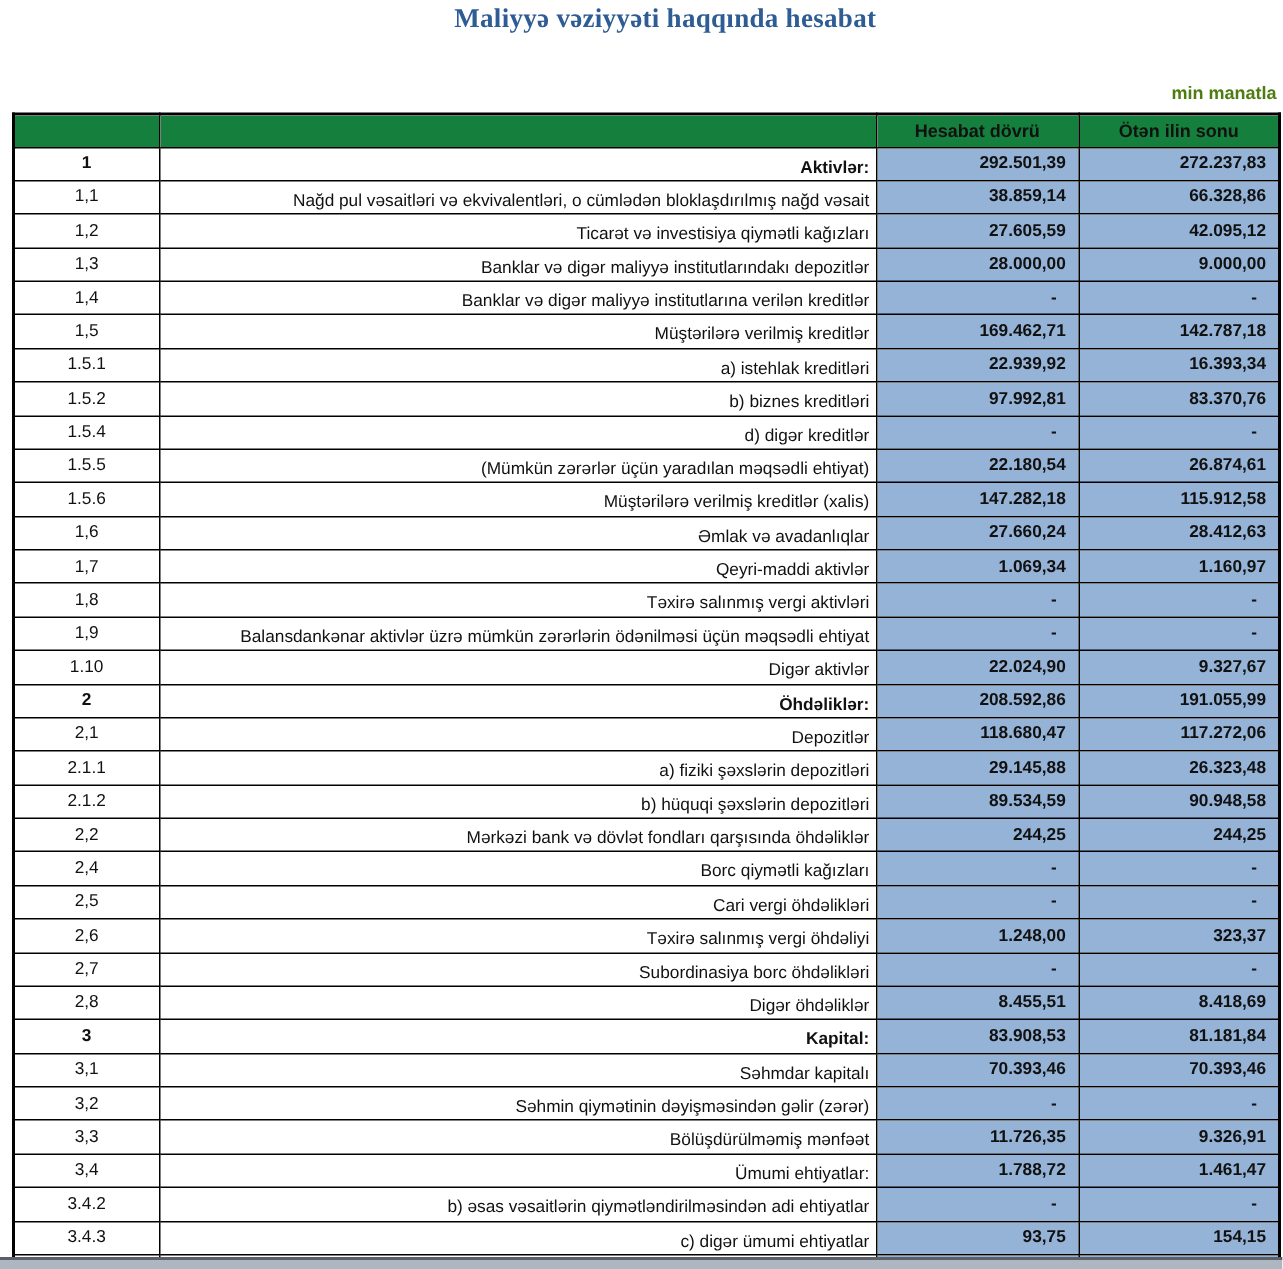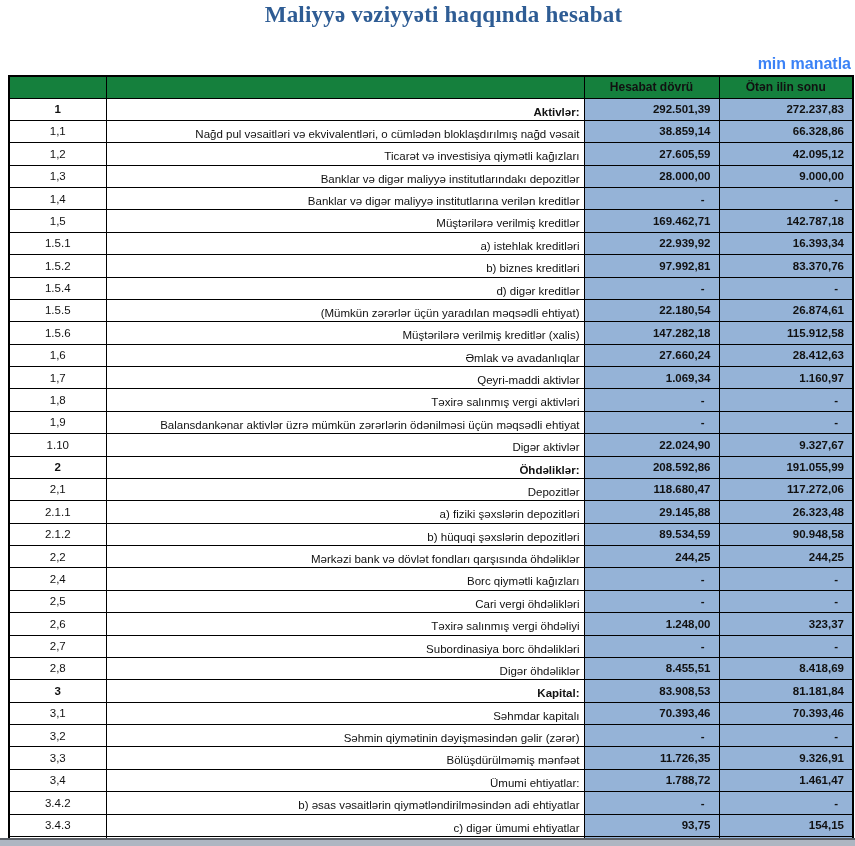--- a/index.html
+++ b/index.html
@@ -17,30 +17,30 @@
     color: #111;
     overflow: hidden;
   }
   .page { position: relative; width: 855px; height: 846px; }
 
   .report-title {
     position: absolute; top: 2px; left: 0; width: 100%;
     text-align: center;
     font-family: "Liberation Serif", serif;
     font-weight: bold;
-    font-size: 23px;
+    font-size: 18px;
     color: var(--title-color);
     margin: 0;
     letter-spacing: 0.2px;
     padding-left: 32px;
   }
 
   .unit-note {
     position: absolute; top: 55px; right: 4px;
-    font-size: 16px; font-weight: bold; color: #3b82f6;
+    font-size: 12px; font-weight: bold; color: #4d7c0f;
   }
 
   table.fin-table {
     position: absolute; top: 75px; left: 8px;
     width: 844px;
     border-collapse: collapse;
     table-layout: fixed;
     border: 2px solid var(--border-color);
     font-size: 11.5px;
   }

